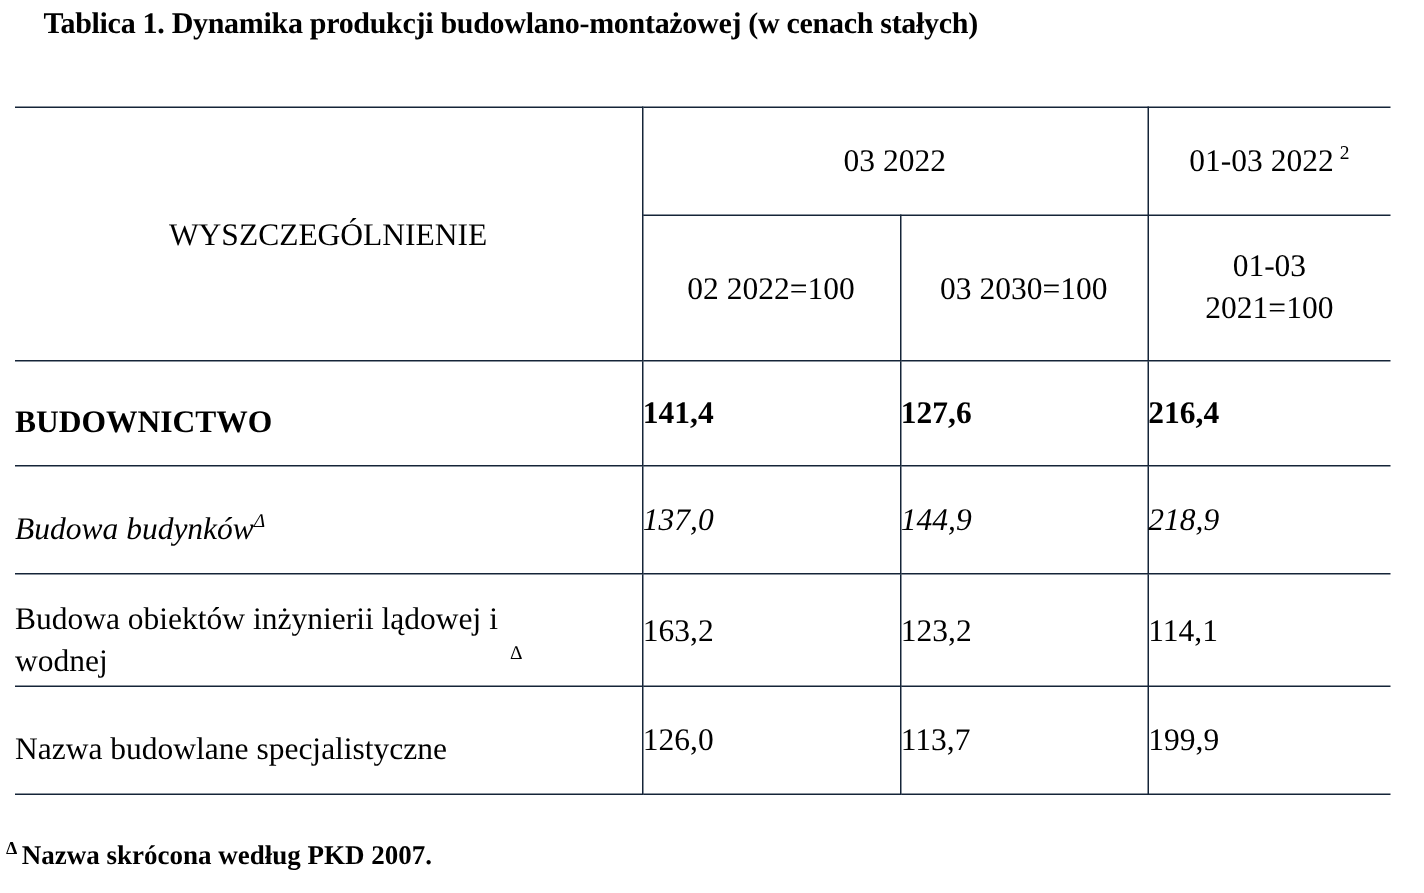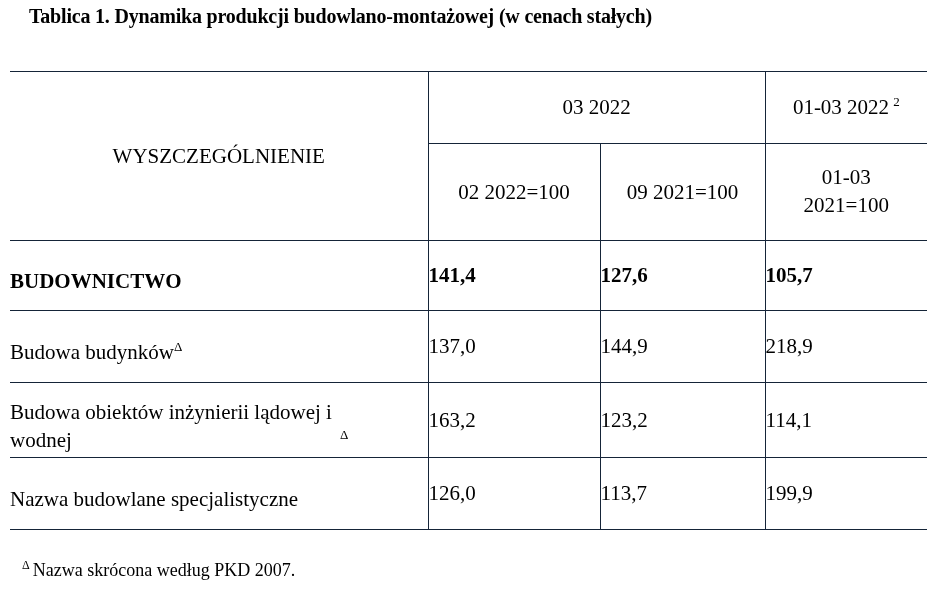--- a/index.html
+++ b/index.html
@@ -34,21 +34,21 @@
     border: 1.5px solid var(--border);
     padding: 0;
     font-weight: normal;
     vertical-align: middle;
   }
   .tbl .no-l { border-left: none; }
   .tbl .no-r { border-right: none; margin-left: 26px; }
   tr.hrow-groups { height: 72px; }
   tr.hrow-bases  { height: 97px; }
   tr.row-1 { height: 70px; }
-  tr.row-2 { height: 72px; }
+  tr.row-2 { height: 72px; font-style: italic; }
   tr.row-3 { height: 75px; }
   tr.row-4 { height: 72px; }
   .tbl th { }
   .sub-lines { line-height: 1.32; }
   .label-cell {
     text-align: left;
     padding-left: 12px;
   }
   .label-cell .lbl {
     display: inline-block;
@@ -62,22 +62,23 @@
   }
   tr.bold-row td { font-weight: bold; }
   sup.dsup {
     font-size: 13px;
     line-height: 0;
     vertical-align: super;
   }
   sup.num-sup { margin-left: 4px; }
   .footnote {
     position: absolute;
-    left: 22px; top: 560px;
+    left: 4px; top: 560px;
     font-size: 18px;
+    font-weight: bold;
   }
   .footnote sup.dsup { font-size: 12px; margin-right: 3px; }
 </style>
 </head>
 <body style="background: rgb(255, 255, 255); color: rgb(0, 0, 0);">
 
 <div class="title">Tablica 1. Dynamika produkcji budowlano-montażowej (w cenach stałych)</div>
 
 <table class="tbl">
   <colgroup>
@@ -87,33 +88,33 @@
     <col style="width:162px">
   </colgroup>
   <thead>
     <tr class="hrow-groups">
       <th class="no-l" rowspan="2">WYSZCZEGÓLNIENIE</th>
       <th colspan="2">03 2022</th>
       <th class="no-r"><span>01-03 2022</span><sup class="dsup num-sup">2</sup></th>
     </tr>
     <tr class="hrow-bases">
       <th>02 2022=100</th>
-      <th>09 2021=100</th>
+      <th>03 2030=100</th>
       <th class="no-r sub-lines">
         <div>01-03</div>
         <div>2021=100</div>
       </th>
     </tr>
   </thead>
   <tbody>
     <tr class="row-1 bold-row">
       <td class="label-cell no-l"><span class="lbl">BUDOWNICTWO</span><sup class="dsup"></sup></td>
       <td class="num">141,4</td>
       <td class="num">127,6</td>
-      <td class="num no-r">105,7</td>
+      <td class="num no-r">216,4</td>
     </tr>
     <tr class="row-2">
       <td class="label-cell no-l"><span class="lbl">Budowa budynków</span><sup class="dsup">Δ</sup></td>
       <td class="num">137,0</td>
       <td class="num">144,9</td>
       <td class="num no-r">218,9</td>
     </tr>
     <tr class="row-3">
       <td class="label-cell no-l"><span class="lbl">Budowa obiektów inżynierii lądowej i wodnej</span><sup class="dsup">Δ</sup></td>
       <td class="num">163,2</td>

